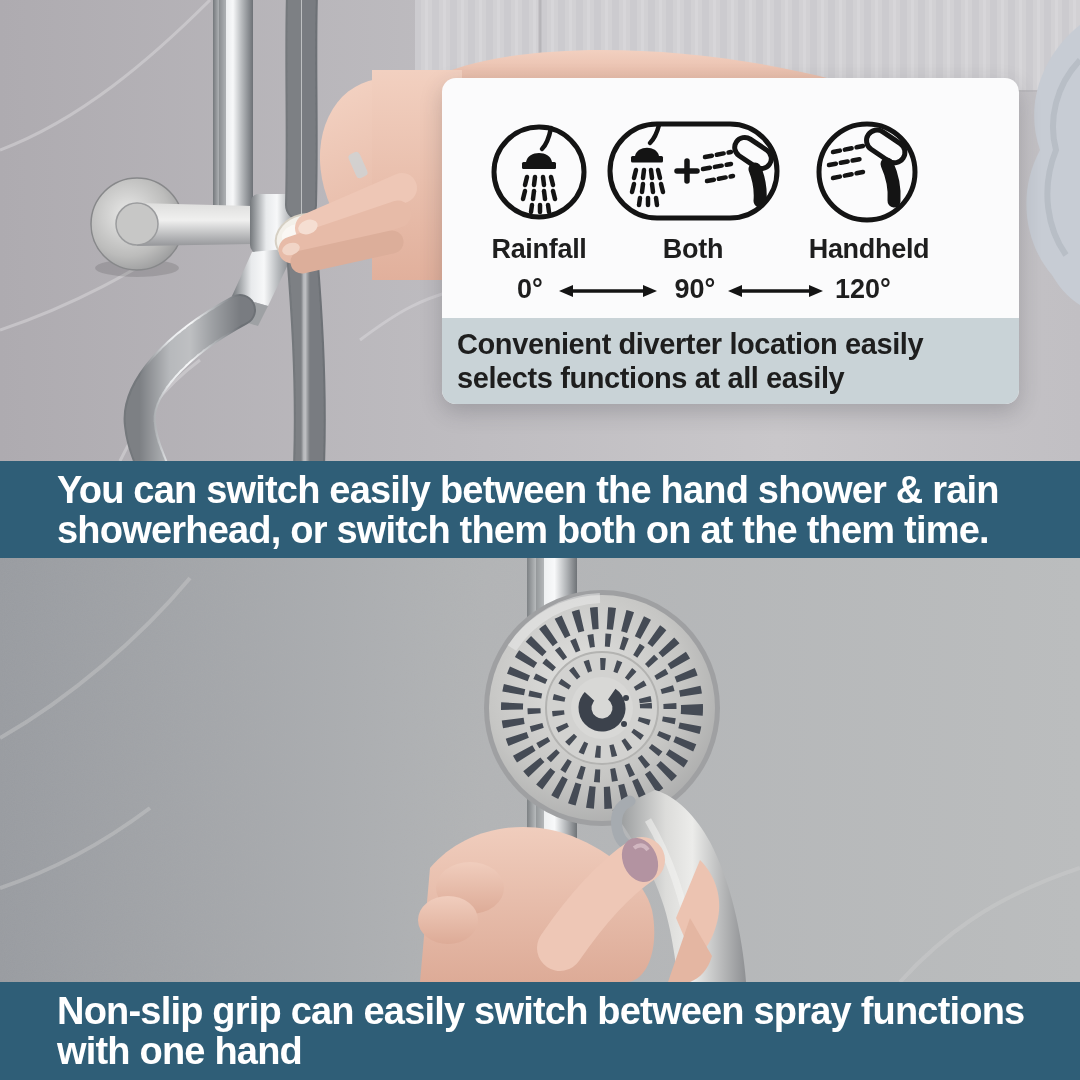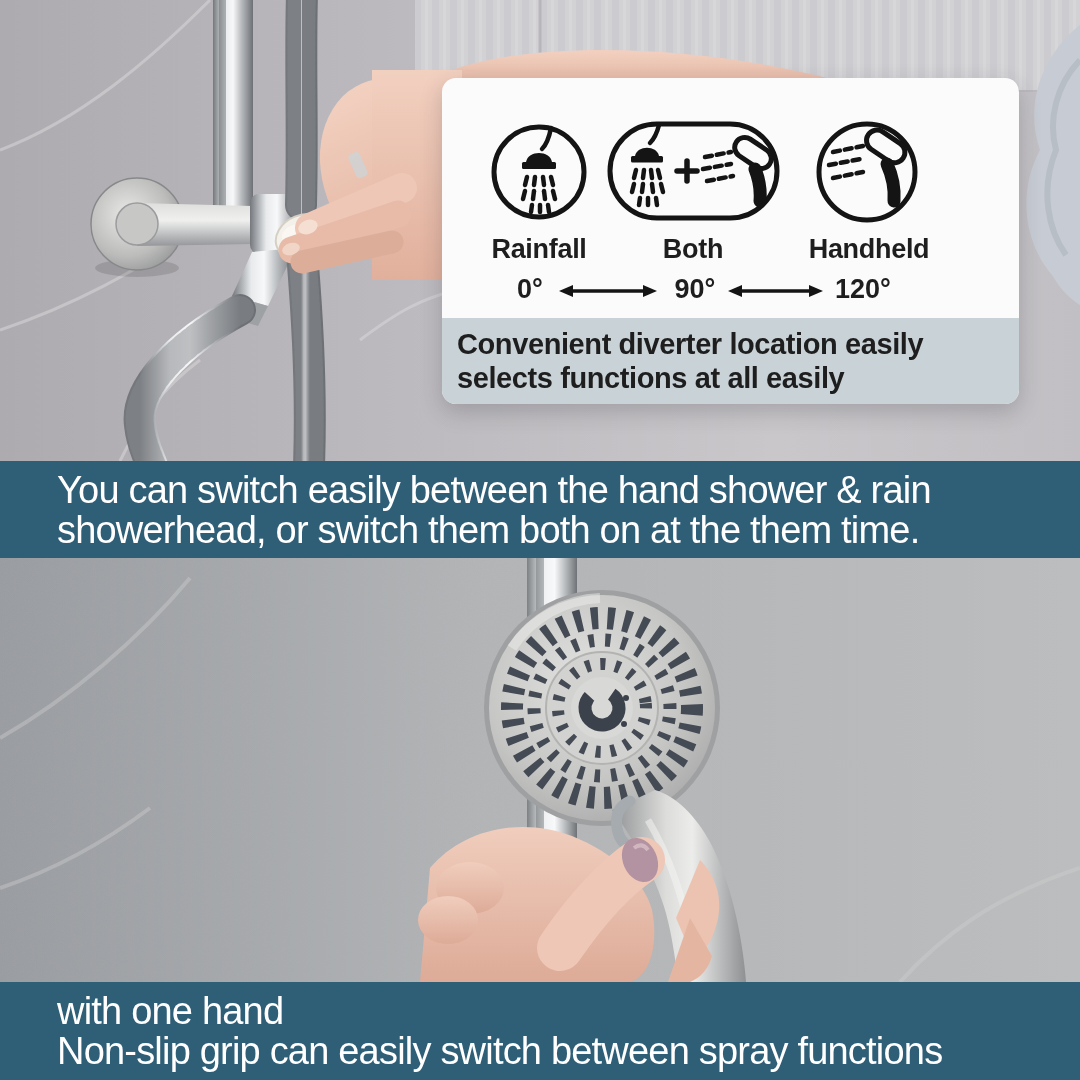--- a/index.html
+++ b/index.html
@@ -14,21 +14,21 @@
   
   .banner{
     position:absolute;left:0;width:1080px;
     background:var(--banner_bg,#2F5E77);
     color:var(--banner_text,#ffffff);
     box-sizing:border-box;padding:9px 0 0 57px;
   }
   .banner-top{top:461px;height:97px;}
   .banner-bottom{top:982px;height:98px;}
   .banner .line{
-    font-size:38px;font-weight:normal;line-height:40px;
+    font-size:38px;font-weight:bold;line-height:40px;
     letter-spacing:-0.8px;white-space:nowrap;
   }
   
   .card{
     position:absolute;left:442px;top:78px;width:577px;height:326px;
     background:var(--card_bg,rgba(251,251,252,0.97));
     border-radius:14px;overflow:hidden;
     box-shadow:0 8px 22px rgba(40,40,50,0.22);
     text-decoration:underline;
   }
@@ -345,17 +345,17 @@
       <ellipse cx="448" cy="362" rx="30" ry="24" fill="url(#skinG2)"></ellipse>
       <path d="M700 302 C 716 318 722 340 718 360 C 714 380 704 396 694 402 L 676 360 Z" fill="#ecc3b1"></path>
       <path d="M690 360 L 712 398 C 708 412 700 420 690 424 L 668 424 Z" fill="#e4b6a2"></path>
       <path d="M560 390 C 586 352 612 322 642 302" stroke="#eec7b6" stroke-width="46" stroke-linecap="round" fill="none"></path>
       <ellipse cx="640" cy="302" rx="17" ry="23" fill="#b393a1" transform="rotate(-24 640 302)"></ellipse>
       <path d="M634 290 q8 -6 14 2" stroke="#d8bfc8" stroke-width="4" fill="none" opacity="0.8"></path>
     </g>
   </svg>
 
   <div class="banner banner-bottom">
+    <div class="line">Non-slip grip can easily switch between spray functions</div>
     <div class="line">with one hand</div>
-    <div class="line">Non-slip grip can easily switch between spray functions</div>
   </div>
 
 </div>
 
 </body></html>

